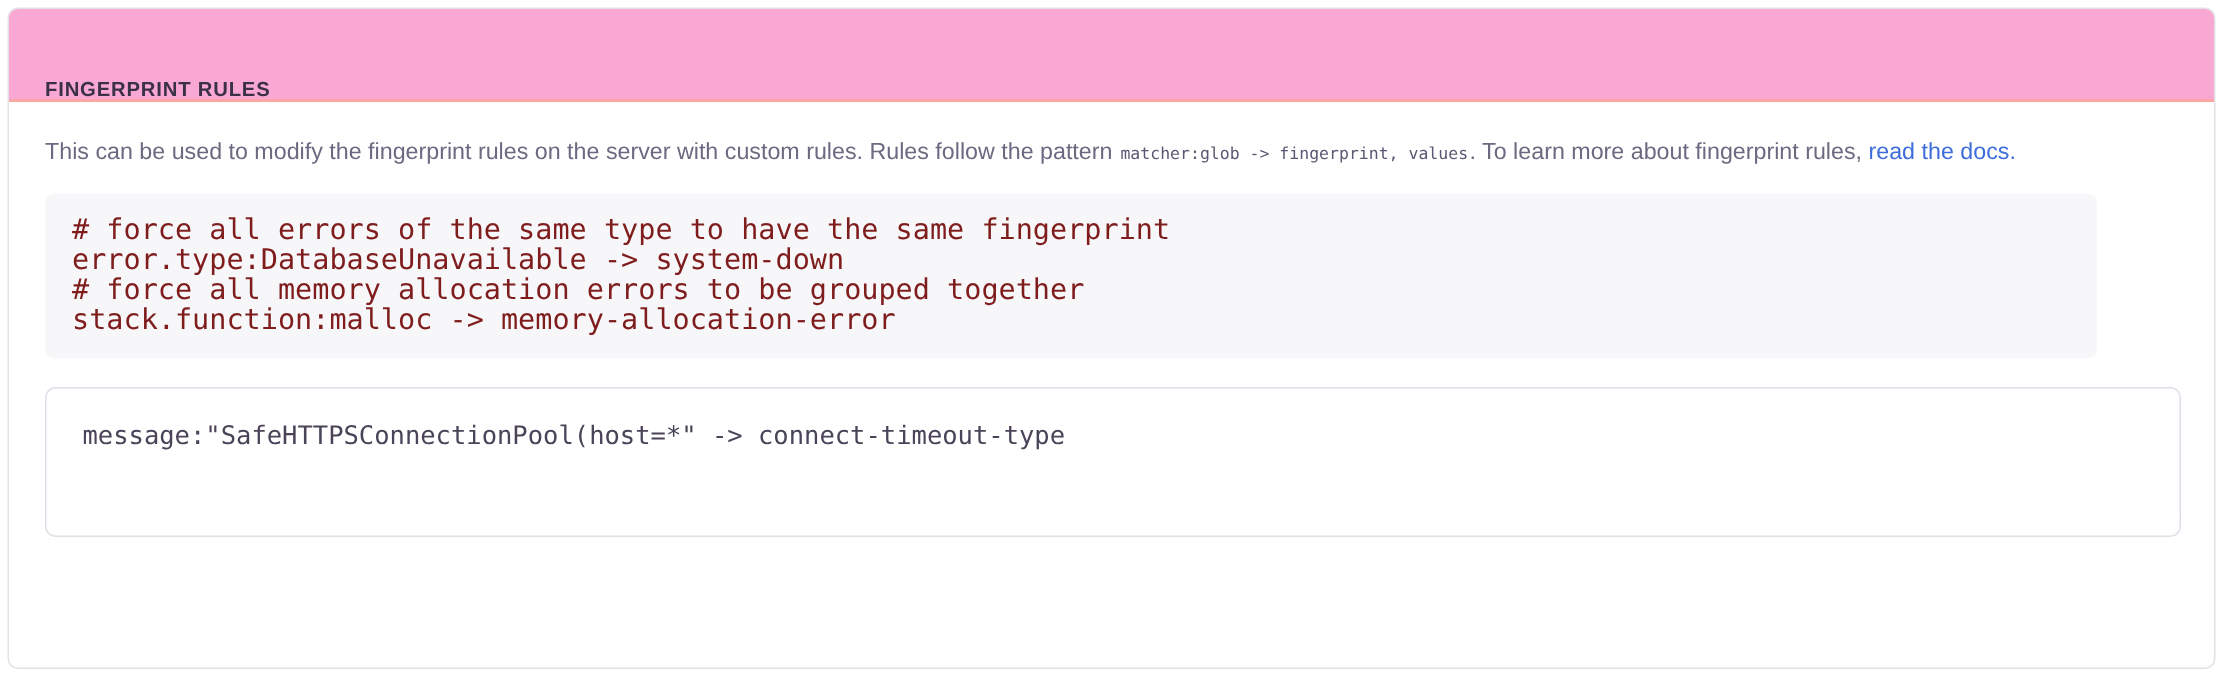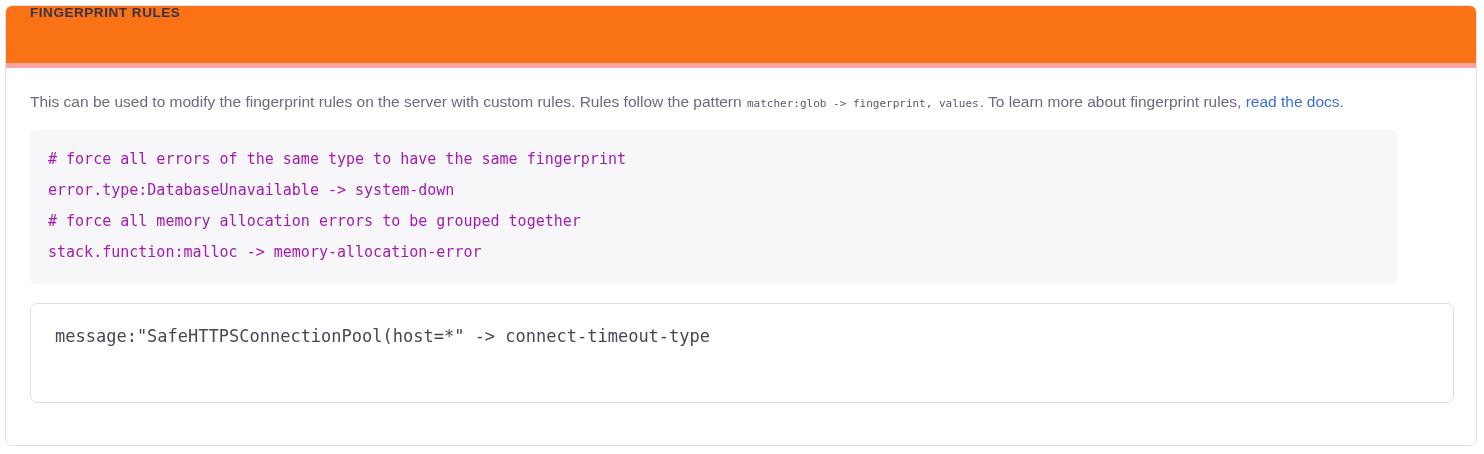--- a/index.html
+++ b/index.html
@@ -24,24 +24,24 @@
     box-sizing: border-box;
     border: 1px solid #e3e1e8;
     border-radius: 7px;
     background: #ffffff;
     overflow: hidden;
   }
 
   .panel-header {
     height: 62px;
     box-sizing: border-box;
-    background: #f97316;
-    border-bottom: 5px solid #fca5a5;
+    background: #f9a8d4;
+    border-bottom: 2px solid #fca5a5;
     display: flex;
-    align-items: flex-start;
+    align-items: flex-end;
     padding: 0 24px;
   }
 
   .panel-title {
     font-size: 13.5px;
     font-weight: bold;
     letter-spacing: 0.55px;
     color: #3a3147;
     text-transform: uppercase;
     line-height: 1;
@@ -78,23 +78,23 @@
     border-radius: 6px;
     padding: 14px 18px 16px 18px;
     margin: 0 0 19px 0;
     width: 1368px;
     box-sizing: border-box;
   }
 
   .code-block pre {
     margin: 0;
     font-family: "DejaVu Sans Mono", "Liberation Mono", monospace;
-    font-size: 15px;
-    line-height: 31px;
-    color: #a21caf;
+    font-size: 19px;
+    line-height: 20px;
+    color: #7f1d1d;
     white-space: pre;
   }
 
   .rules-textarea {
     display: block;
     width: 1424px;
     height: 100px;
     box-sizing: border-box;
     border: 1px solid #e0dee7;
     border-radius: 7px;

